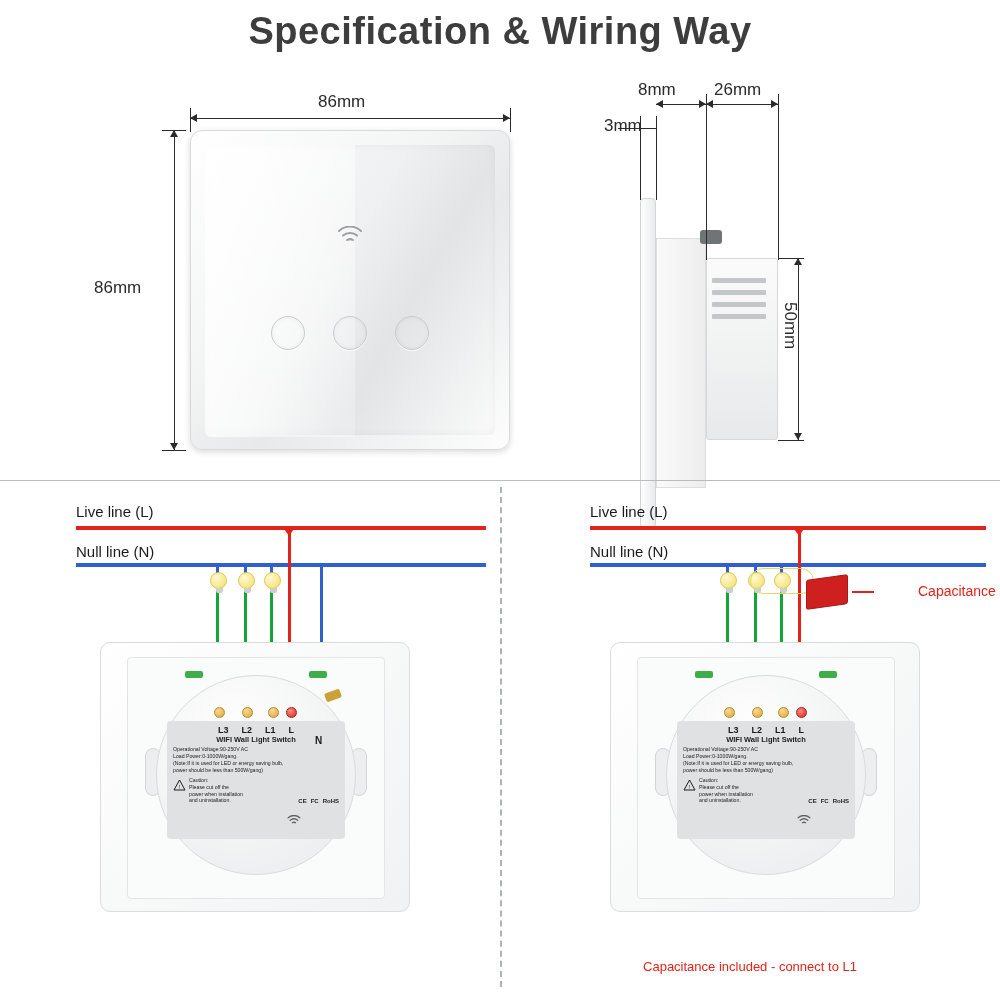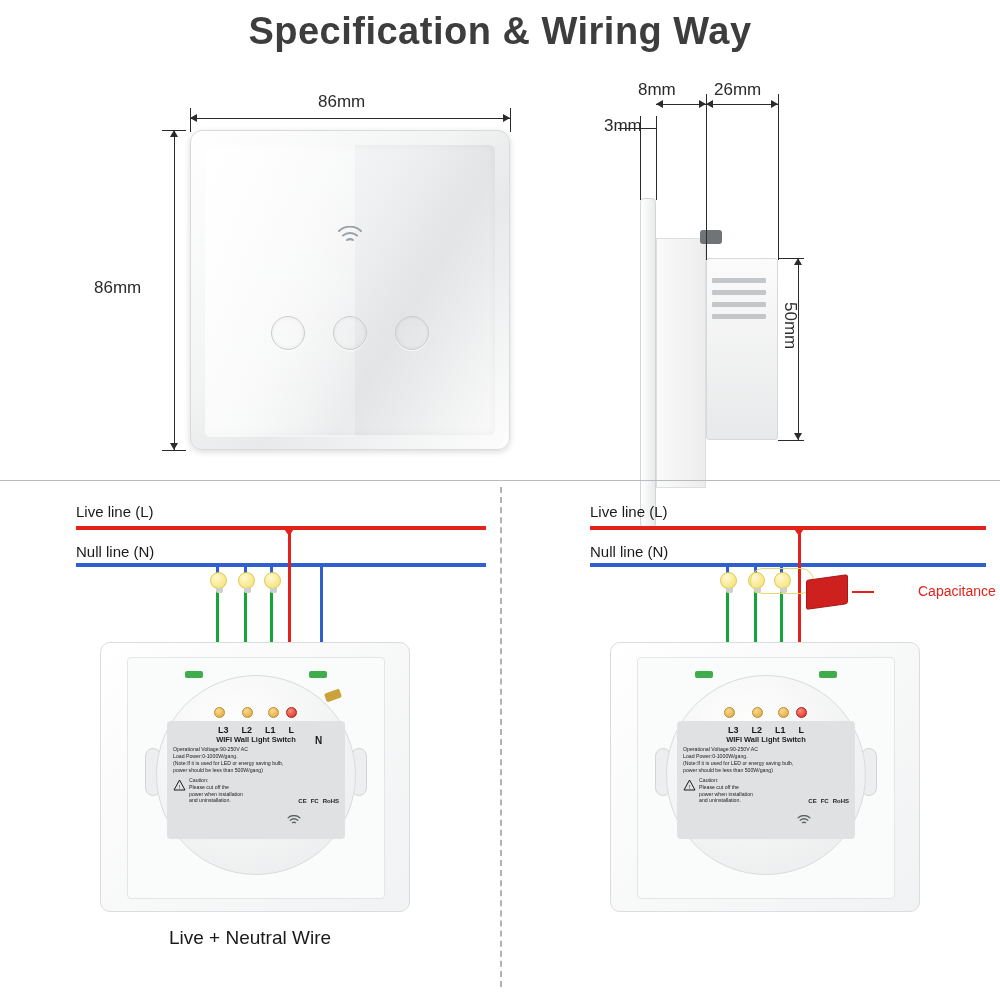--- a/index.html
+++ b/index.html
@@ -329,21 +329,20 @@
         <svg width="14" height="10" viewBox="0 0 26 18">
           <path d="M2 5 A16 16 0 0 1 24 5" stroke="#5b6063" stroke-width="2.4" fill="none" stroke-linecap="round"></path>
           <path d="M6 9.5 A11 11 0 0 1 20 9.5" stroke="#5b6063" stroke-width="2.4" fill="none" stroke-linecap="round"></path>
           <path d="M10 14 A6 6 0 0 1 16 14" stroke="#5b6063" stroke-width="2.4" fill="none" stroke-linecap="round"></path>
         </svg>
       </div>
       <div style="position:absolute; left:214px; top:92px; font-size:10px; font-weight:bold;">N</div>
       <div style="position:absolute; left:224px; top:48px; width:16px; height:9px; background:#c9a33a; border-radius:2px; transform:rotate(-20deg);"></div>
     </div>
 
-    <div class="caption" style="left:0; top:440px;">Live + Neutral Wire</div>
   </div>
 
   <div class="wire-col col-right">
     <div class="lbl-line" style="left:90px; top:16px;">Live line (L)</div>
     <div class="line-live" style="left:90px; top:39px; width:396px;"></div>
 
     <div class="lbl-line" style="left:90px; top:56px;">Null line (N)</div>
     <div class="line-null" style="left:90px; top:76px; width:396px;"></div>
 
     <div class="drop drop-red" style="left:298px; top:39px; height:190px;"></div>
@@ -416,14 +415,15 @@
       </div>
       <div style="position:absolute; left:186px; top:168px;">
         <svg width="14" height="10" viewBox="0 0 26 18">
           <path d="M2 5 A16 16 0 0 1 24 5" stroke="#5b6063" stroke-width="2.4" fill="none" stroke-linecap="round"></path>
           <path d="M6 9.5 A11 11 0 0 1 20 9.5" stroke="#5b6063" stroke-width="2.4" fill="none" stroke-linecap="round"></path>
           <path d="M10 14 A6 6 0 0 1 16 14" stroke="#5b6063" stroke-width="2.4" fill="none" stroke-linecap="round"></path>
         </svg>
       </div>
     </div>
 
+    <div class="caption-sub" style="left:0; top:472px;">Capacitance included - connect to L1</div>
   </div>
 </div>
 
 </body></html>

